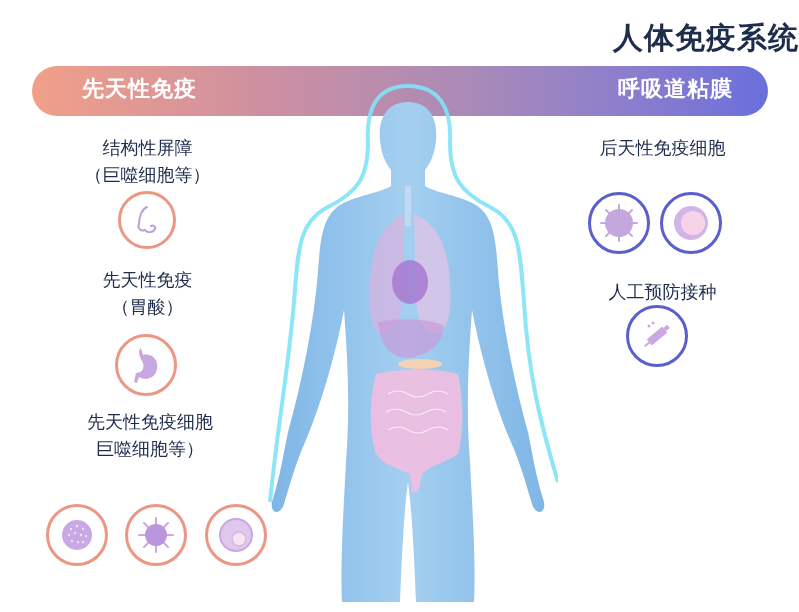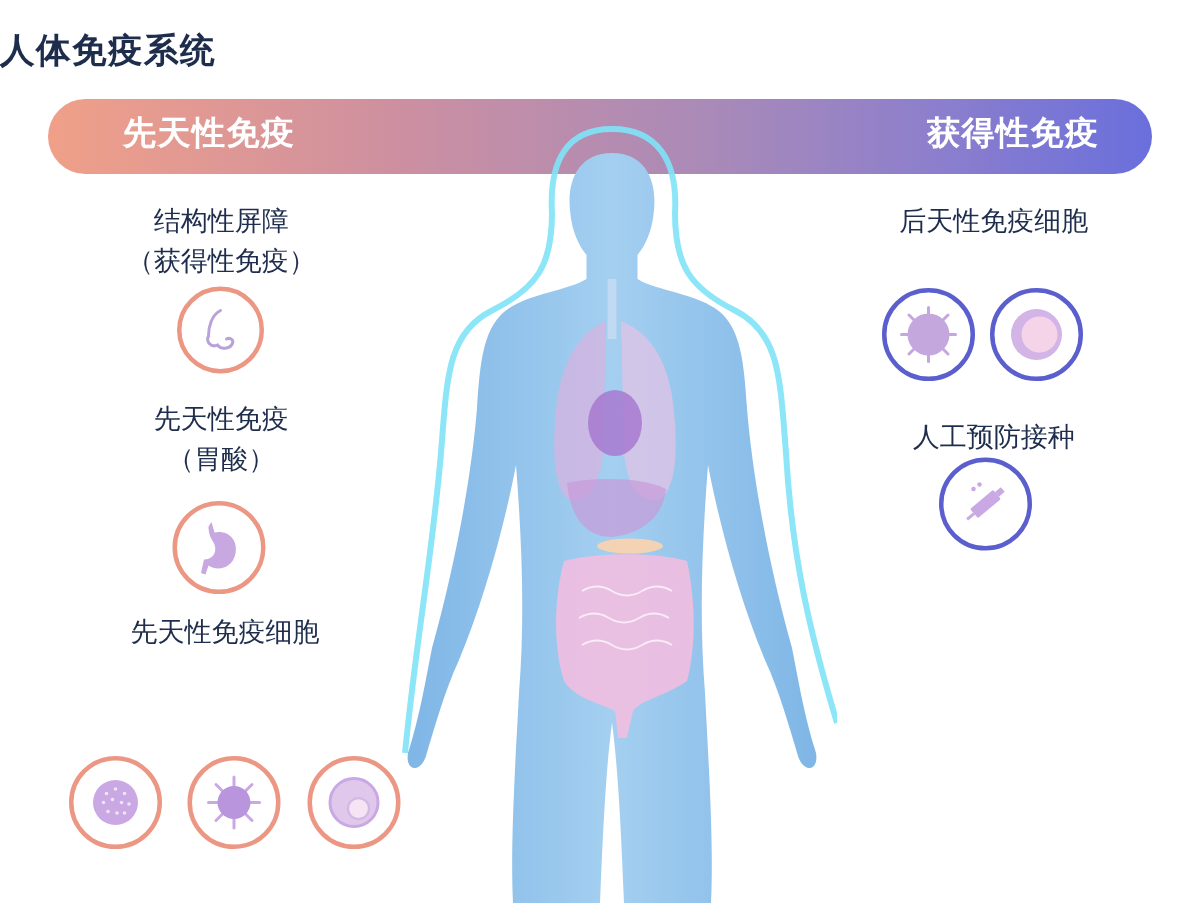--- a/index.html
+++ b/index.html
@@ -1,19 +1,19 @@
 <!DOCTYPE html>
 <html><head>
 <meta charset="utf-8">
 <style>
   * { margin:0; padding:0; box-sizing:border-box; }
   html, body { width:799px; height:612px; background:#ffffff; overflow:hidden; }
   body { position:relative; font-family:"DejaVu Sans", "Liberation Sans", sans-serif; color:#1f2d4d; }
 
-  .title { position:absolute; left:0; width:799px; top:18px; text-align:left; font-size:23px; font-weight:bold; color:#1f2d4d; letter-spacing:1px; }
+  .title { position:absolute; left:0; width:799px; top:18px; text-align:right; font-size:30px; font-weight:bold; color:#1f2d4d; letter-spacing:1px; }
 
   .banner { position:absolute; left:32px; top:66px; width:736px; height:50px; border-radius:25px;
     background:linear-gradient(90deg, #f0a088 0%, #cf909f 30%, #a98ab8 60%, #8d7fcc 80%, #6a6fdc 100%); }
   .banner-left { position:absolute; left:82px; top:74px; font-size:22px; font-weight:bold; color:#fff; letter-spacing:1px; }
   .banner-right { position:absolute; right:66px; top:74px; font-size:22px; font-weight:bold; color:#fff; letter-spacing:1px; }
 
   .label { position:absolute; text-align:center; font-size:18px; line-height:27px; color:#1f2d4d; white-space:nowrap; }
 
   .ring { position:absolute; border-radius:50%; background:#fff; display:flex; align-items:center; justify-content:center; }
   .ring.innate { border:3px solid #ec9784; }
@@ -21,21 +21,21 @@
 
   .figure { position:absolute; left:258px; top:82px; width:300px; height:520px; }
 </style>
 </head>
 <body>
 
 <div class="title">人体免疫系统</div>
 
 <div class="banner"></div>
 <div class="banner-left">先天性免疫</div>
-<div class="banner-right">获得性免疫</div>
+<div class="banner-right">呼吸道粘膜</div>
 
 <svg class="figure" viewBox="0 0 300 520" xmlns="http://www.w3.org/2000/svg">
   <defs>
     <linearGradient id="bodyGrad" x1="0" y1="0" x2="1" y2="0">
       <stop offset="0" stop-color="#7fb6e6"></stop>
       <stop offset="0.5" stop-color="#a4cff0"></stop>
       <stop offset="1" stop-color="#7fb6e6"></stop>
     </linearGradient>
   </defs>
 
@@ -63,40 +63,41 @@
   <ellipse cx="162" cy="282" rx="22" ry="5" fill="#f4d2b4"></ellipse>
 
   <path d="M118 292 C140 286 180 286 200 292 C206 320 206 350 200 372 C186 382 170 384 164 392 L160 410 L154 410 L152 392 C140 386 126 384 118 372 C110 346 112 314 118 292 Z" fill="#f1bee0" opacity="0.9"></path>
   <path d="M130 312 q10 -6 20 0 q10 6 20 0 q10 -6 20 0 M128 330 q10 -6 20 0 q10 6 20 0 q10 -6 20 0 M130 348 q10 -6 20 0 q10 6 20 0 q10 -6 20 0" fill="none" stroke="#ffffff" stroke-width="1.2" opacity="0.7"></path>
 
   <rect x="147" y="104" width="6" height="40" fill="#c5dcf2" opacity="0.8"></rect>
 </svg>
 
 <div class="label" style="left:40px; top:134px; width:215px;">
   <div>结构性屏障</div>
-  <div>（获得性免疫）</div>
+  <div>（巨噬细胞等）</div>
 </div>
 <div class="ring innate" style="left:118px; top:191px; width:58px; height:58px;">
   <svg width="36" height="36" viewBox="0 0 36 36">
     <path d="M18 5 C12 8 10 16 10 22 C8 26 12 30 16 28 C18 31 24 31 26 27 C27 24 24 23 22 24" fill="none" stroke="#b8a2d8" stroke-width="2" stroke-linecap="round"></path>
   </svg>
 </div>
 
 <div class="label" style="left:40px; top:266px; width:215px;">
   <div>先天性免疫</div>
   <div>（胃酸）</div>
 </div>
 <div class="ring innate" style="left:115px; top:334px; width:62px; height:62px;">
   <svg width="38" height="40" viewBox="0 0 38 40">
     <path d="M14 3 L16 10 C24 8 32 14 30 24 C28 34 18 36 12 32 L10 38 L7 37 L9 28 C14 28 18 24 16 18 C14 14 12 12 12 6 Z" fill="#c7a8e0"></path>
   </svg>
 </div>
 
 <div class="label" style="left:30px; top:408px; width:240px;">
   <div>先天性免疫细胞</div>
+  <div>巨噬细胞等）</div>
 </div>
 <div class="ring innate" style="left:46px; top:504px; width:62px; height:62px;">
   <svg width="36" height="36" viewBox="0 0 36 36">
     <circle cx="18" cy="18" r="15" fill="#c9a8e4"></circle>
     <g fill="#ffffff" opacity="0.7">
       <circle cx="12" cy="12" r="1.2"></circle>
         <circle cx="18" cy="9" r="1.2"></circle>
         <circle cx="24" cy="12" r="1.2"></circle>
       <circle cx="10" cy="18" r="1.2"></circle>
         <circle cx="16" cy="16" r="1.2"></circle>

